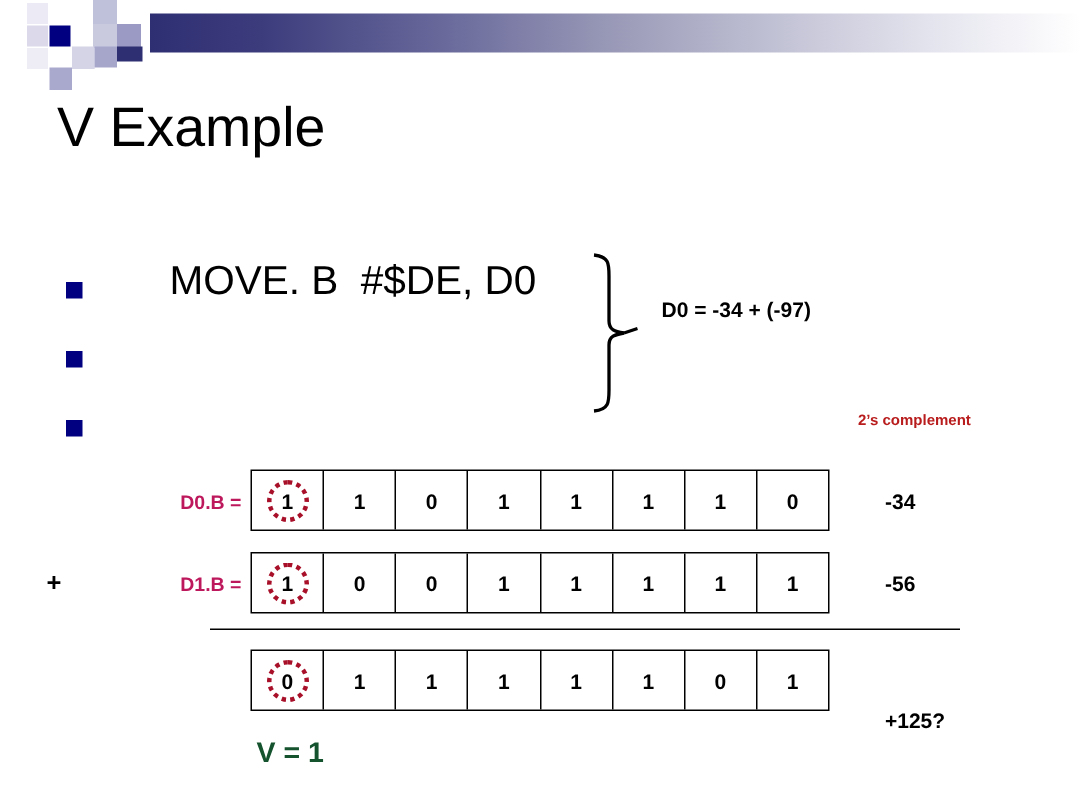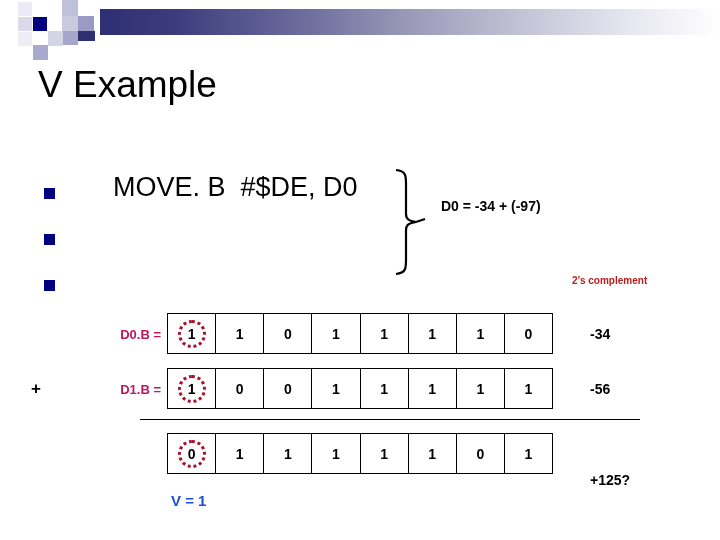--- a/index.html
+++ b/index.html
@@ -163,23 +163,23 @@
     position: absolute;
     left: 140px; top: 419px;
     width: 500px;
     height: 0;
     border-top: 1px solid #000000;
   }
 
   #overflow-flag {
     position: absolute;
     left: 171px; top: 492px;
-    font-size: 15px;
-    font-weight: bold;
-    color: #1d4ed8;
+    font-size: 19px;
+    font-weight: bold;
+    color: #14532d;
     white-space: nowrap;
   }
 </style>
 </head>
 <body>
 
 <div id="header-decoration">
   <div class="deco-band"></div>
   <div id="deco-squares">
       <div class="deco-sq" style="left: 18px; top: 2px; width: 14px; height: 14px; background: rgb(236, 234, 244);"></div>

